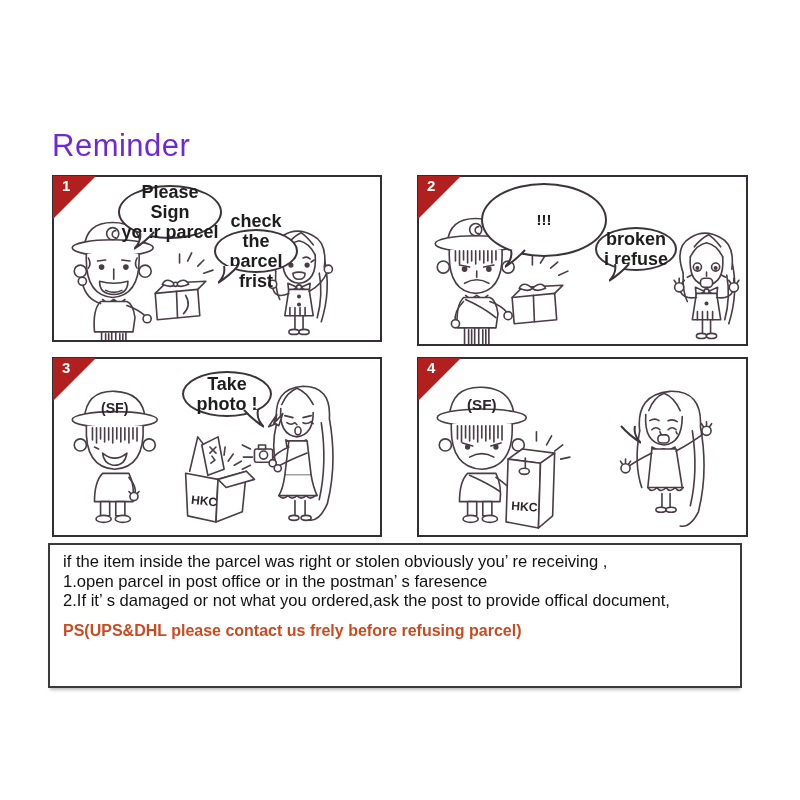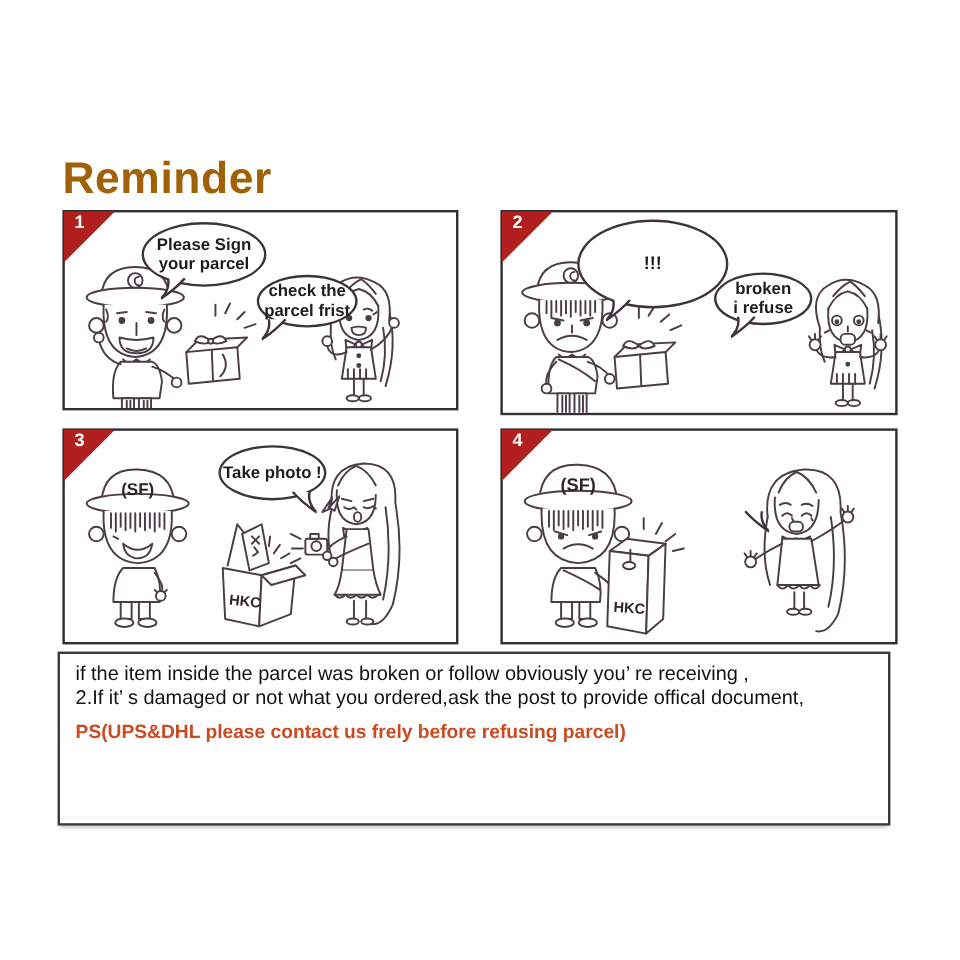--- a/index.html
+++ b/index.html
@@ -1,27 +1,27 @@
 <!DOCTYPE html>
 <html><head>
 <meta charset="utf-8">
 <style>
   html,body{margin:0;padding:0;background:#ffffff;}
   #canvas{position:relative;width:800px;height:800px;background:#ffffff;overflow:hidden;
           font-family:"Liberation Sans",sans-serif;}
-  .page-title{position:absolute;left:52px;top:128px;font-size:37px;color:#a16207;
-              font-weight:700;letter-spacing:.5px;}
+  .page-title{position:absolute;left:52px;top:128px;font-size:31px;color:#6d28d9;
+              font-weight:400;letter-spacing:.5px;}
   .panel{position:absolute;background:#fff;border:2px solid #332e33;}
   .panel svg.scene{position:absolute;inset:0;width:100%;height:100%;}
   .corner{position:absolute;left:-1px;top:-1px;width:43px;height:43px;background:#b1201f;
           clip-path:polygon(0 0,100% 0,0 100%);z-index:4;}
   .corner .num{position:absolute;left:9px;top:1px;color:#fff;font-size:15px;font-weight:bold;}
   .bubble{position:absolute;display:flex;flex-direction:column;align-items:center;justify-content:center;
           background:#fff;border:2px solid #3d343b;border-radius:50%;z-index:2;
-          font-weight:bold;color:#1d1d1d;font-size:14px;line-height:1.12;text-align:center;}
+          font-weight:bold;color:#1d1d1d;font-size:18px;line-height:1.12;text-align:center;}
   .bubble.big{font-size:15px;}
   .tail{position:absolute;z-index:3;}
   .notice{position:absolute;left:48px;top:543px;width:694px;height:145px;border:2px solid #3a3a3a;
           background:#fff;box-sizing:border-box;padding:7px 11px 0 13px;
           box-shadow:0 4px 3px -2px rgba(110,110,110,.45);}
   .notice p{margin:0;font-size:16.6px;line-height:19.6px;color:#121212;}
   .notice .ps{margin-top:10px;color:#cc4a1f;font-size:16px;font-weight:bold;}
   text{font-family:"Liberation Sans",sans-serif;}
 </style>
 </head>
@@ -337,18 +337,19 @@
     </svg>
     <svg class="tail" style="left:196px;top:66px;transform:scaleX(-1)" width="26" height="22">
       <path d="M6,1 Q8,10 0,18 Q12,10 20,1" fill="#fff" stroke="#3d343b" stroke-width="2"></path>
     </svg>
     <div class="corner">
       <span class="num">4</span>
     </div>
   </div>
 
   <div class="notice">
-    <p>if the item inside the parcel was broken or follow obviously you’ re receiving ,</p>
+    <p>if the item inside the parcel was right or stolen obviously you’ re receiving ,</p>
+    <p>1.open  parcel in post office or in the postman’ s faresence</p>
     <p>2.If it’ s damaged or not what you ordered,ask the post to provide offical document,</p>
     <p class="ps">PS(UPS&amp;DHL please contact us frely before refusing parcel)</p>
   </div>
 
 </div>
 
 </body></html>

